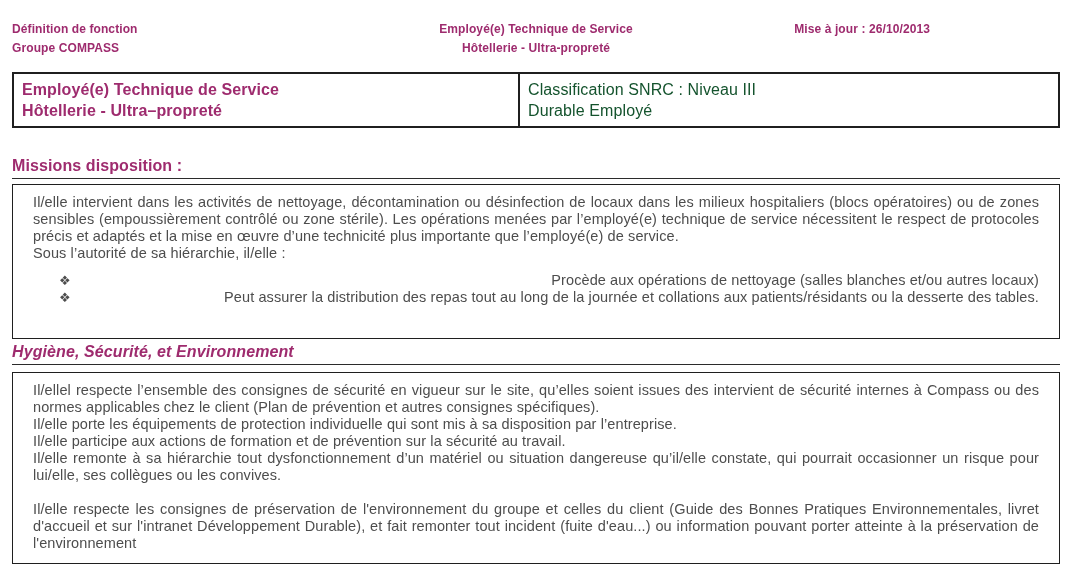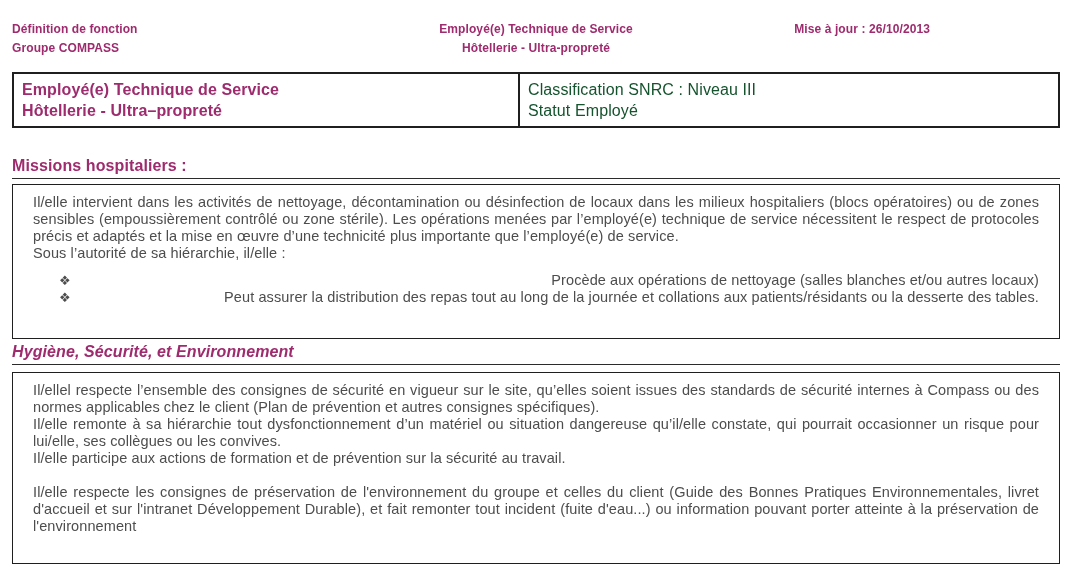--- a/index.html
+++ b/index.html
@@ -75,43 +75,44 @@
     </div>
   </div>
 
   <div class="title-table">
     <div class="title-cell left">
       <span>Employé(e) Technique de Service</span><br>
       <span>Hôtellerie - Ultra–propreté</span>
     </div>
     <div class="title-cell right">
       <span>Classification SNRC : Niveau III</span><br>
-      <span>Statut Employé</span>
+      <span>Durable Employé</span>
     </div>
   </div>
 
-  <div class="section-heading">Missions hospitaliers :</div>
+  <div class="section-heading">Missions disposition :</div>
 
   <div class="box first">
     <p class="intro">Il/elle intervient dans les activités de nettoyage, décontamination ou désinfection de locaux dans les milieux hospitaliers (blocs opératoires) ou de zones sensibles (empoussièrement contrôlé ou zone stérile). Les opérations menées par l’employé(e) technique de service nécessitent le respect de protocoles précis et adaptés et la mise en œuvre d’une technicité plus importante que l’employé(e) de service.</p>
     <p class="sub-line">Sous l’autorité de sa hiérarchie, il/elle :</p>
     <div class="bullets">
       <div class="bullet-row">
         <span class="bullet">❖</span>
         <span class="bullet-text">Procède aux opérations de nettoyage (salles blanches et/ou autres locaux)</span>
       </div>
       <div class="bullet-row">
         <span class="bullet">❖</span>
         <span class="bullet-text">Peut assurer la distribution des repas tout au long de la journée et collations aux patients/résidants ou la desserte des tables.</span>
       </div>
     </div>
   </div>
 
   <div class="section-heading second">Hygiène, Sécurité, et Environnement</div>
 
   <div class="box second">
-    <p>Il/ellel respecte l’ensemble des consignes de sécurité en vigueur sur le site, qu’elles soient issues des standards de sécurité internes à Compass ou des normes applicables chez le client (Plan de prévention et autres consignes spécifiques).</p>
+    <p>Il/ellel respecte l’ensemble des consignes de sécurité en vigueur sur le site, qu’elles soient issues des intervient de sécurité internes à Compass ou des normes applicables chez le client (Plan de prévention et autres consignes spécifiques).</p>
+    <p>Il/elle porte les équipements de protection individuelle qui sont mis à sa disposition par l’entreprise.</p>
+    <p>Il/elle participe aux actions de formation et de prévention sur la sécurité au travail.</p>
     <p>Il/elle remonte à sa hiérarchie tout dysfonctionnement d’un matériel ou situation dangereuse qu’il/elle constate, qui pourrait occasionner un risque pour lui/elle, ses collègues ou les convives.</p>
-    <p>Il/elle participe aux actions de formation et de prévention sur la sécurité au travail.</p>
     <p class="gap-para">Il/elle respecte les consignes de préservation de l'environnement du groupe et celles du client (Guide des Bonnes Pratiques Environnementales, livret d'accueil et sur l'intranet Développement Durable), et fait remonter tout incident (fuite d'eau...) ou information pouvant porter atteinte à la préservation de l'environnement</p>
   </div>
 
 </div>
 
 </body></html>

